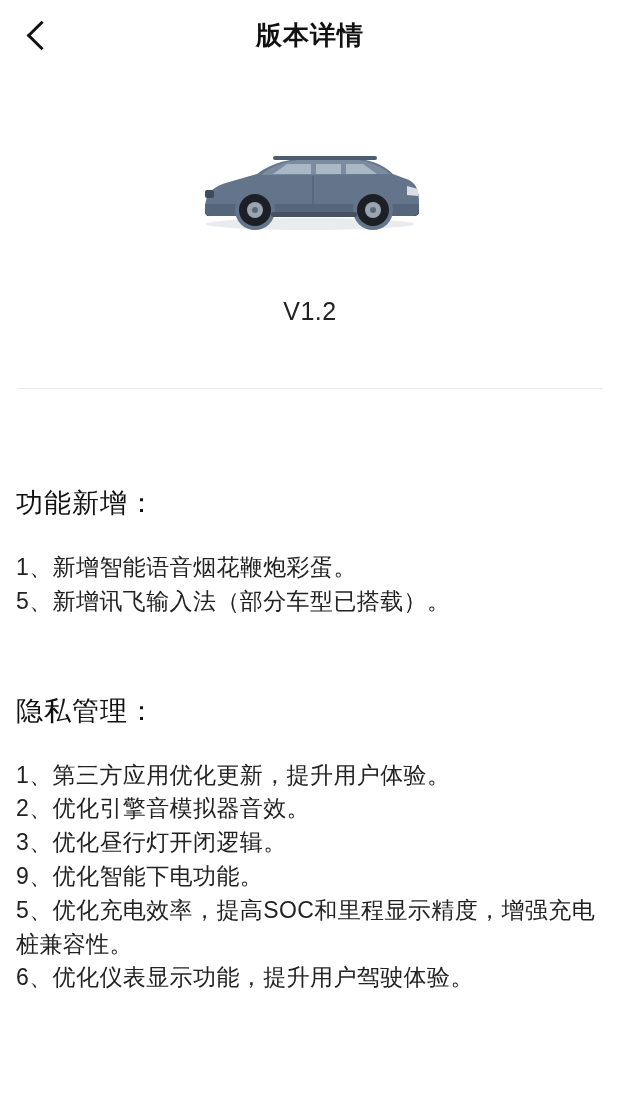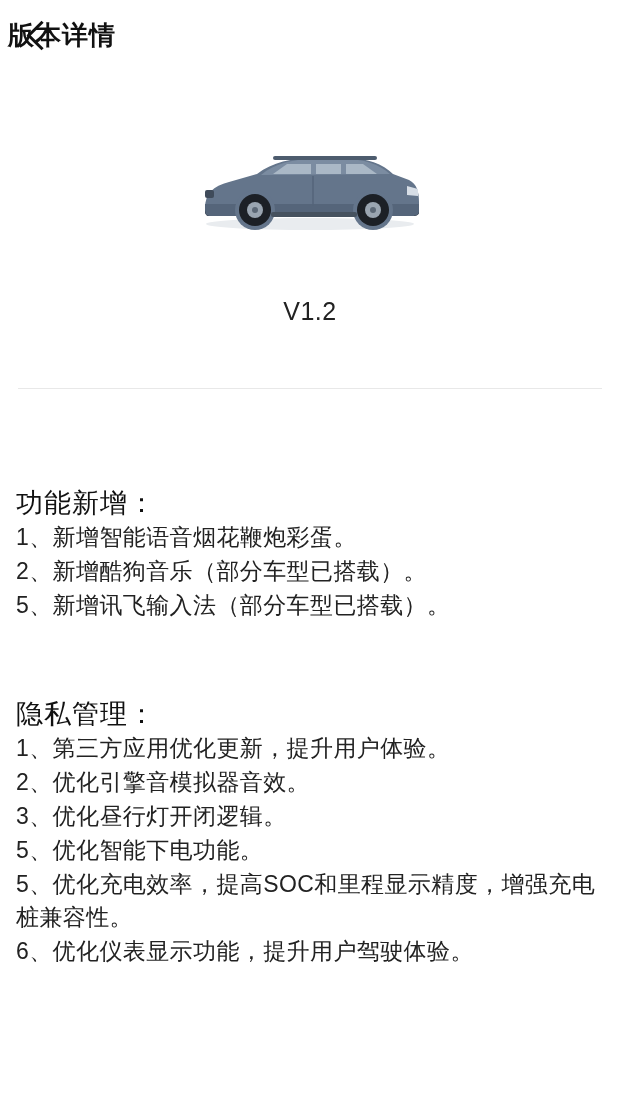--- a/index.html
+++ b/index.html
@@ -42,26 +42,25 @@
     transform: rotate(45deg);
     margin-left: 6px;
   }
   .header-title {
     position: absolute;
     left: 0;
     right: 0;
     top: 0;
     height: 70px;
     line-height: 70px;
-    text-align: left;
+    text-align: center;
     font-size: 26px;
     font-weight: bold;
     color: #111;
     letter-spacing: 1px;
-    margin-left: 8px;
   }
 
   
   .hero {
     padding-top: 28px;
     padding-bottom: 0;
     text-align: center;
   }
   .car-wrap {
     width: 100%;
@@ -93,20 +92,21 @@
   .section-title {
     font-size: 27px;
     font-weight: normal;
     color: #111;
     letter-spacing: 1px;
   }
   .sec-gap-1 { margin-top: 96px; }
   .sec-gap-2 { margin-top: 74px; }
 
   .item-list {
+    margin-top: 30px;
   }
   .item {
     font-size: 23px;
     line-height: 1.47;
     color: #222;
     letter-spacing: 0.4px;
     text-indent: 0;
   }
 </style>
 </head>
@@ -161,30 +161,29 @@
 </div>
 
 <div class="divider"></div>
 
 <div class="content">
 
   <div class="section sec-gap-1">
     <div class="section-title">功能新增：</div>
     <div class="item-list">
       <div class="item">1、新增智能语音烟花鞭炮彩蛋。</div>
-      <div class="item">2、新增酷狗音乐（部分车型已搭载）。</div>
       <div class="item">5、新增讯飞输入法（部分车型已搭载）。</div>
     </div>
   </div>
 
   <div class="section sec-gap-2">
     <div class="section-title">隐私管理：</div>
     <div class="item-list">
       <div class="item">1、第三方应用优化更新，提升用户体验。</div>
       <div class="item">2、优化引擎音模拟器音效。</div>
       <div class="item">3、优化昼行灯开闭逻辑。</div>
-      <div class="item">5、优化智能下电功能。</div>
+      <div class="item">9、优化智能下电功能。</div>
       <div class="item">5、优化充电效率，提高SOC和里程显示精度，增强充电桩兼容性。</div>
       <div class="item">6、优化仪表显示功能，提升用户驾驶体验。</div>
     </div>
   </div>
 
 </div>
 
 </body></html>

